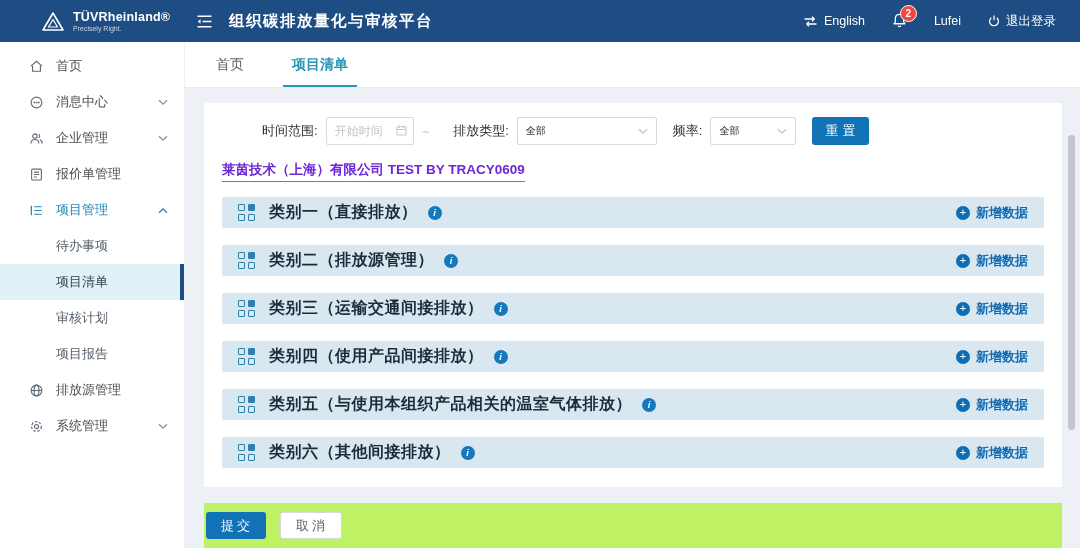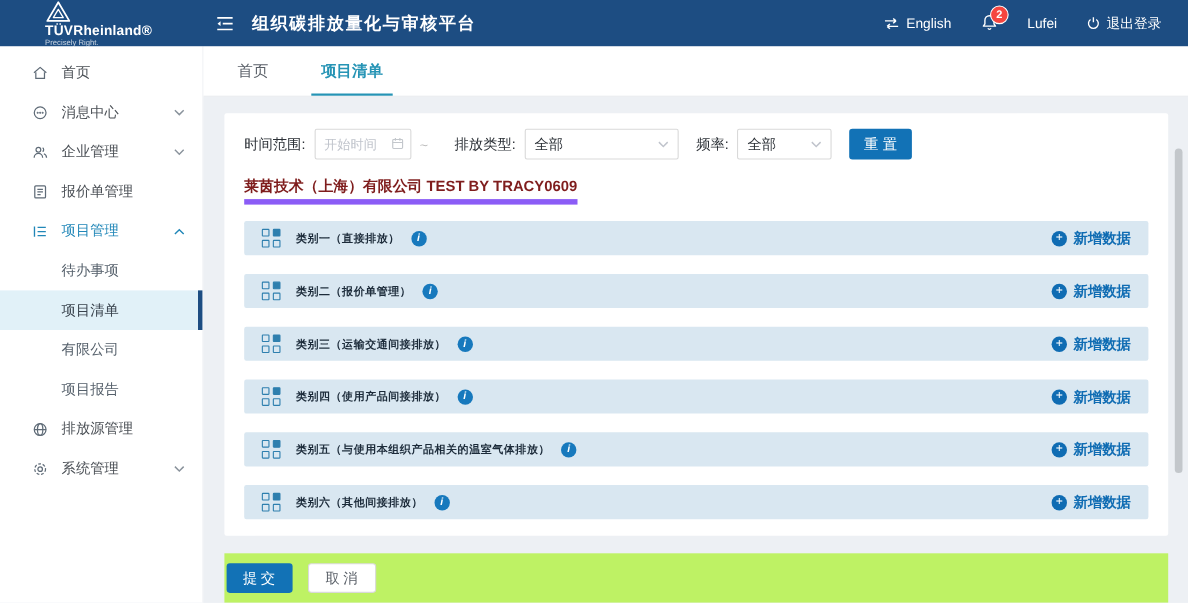--- a/index.html
+++ b/index.html
@@ -3,21 +3,21 @@
 <meta charset="utf-8">
 <style>
   * { margin:0; padding:0; box-sizing:border-box; }
   html,body { width:1080px; height:548px; overflow:hidden; }
   body { font-family:"Liberation Sans","DejaVu Sans",sans-serif; background:#edf0f4; }
   #app { position:relative; width:1080px; height:548px; }
 
   
   .header { position:absolute; top:0; left:0; width:1080px; height:42px;
     background:#1d4d82; display:flex; align-items:center; color:#fff; z-index:5; }
-  .brand { width:185px; display:flex; padding-left:41px;flex-direction:column; }
+  .brand { width:185px; display:flex; align-items:center; padding-left:41px; }
   .brand-logo { margin-right:8px; flex:none; }
   .brand-text .brand-name { font-size:12.5px; font-weight:bold; letter-spacing:.2px; }
   .brand-text .brand-tagline { font-size:7px; opacity:.75; margin-top:1px; }
   .collapse-btn { margin-left:11px; cursor:pointer; display:flex; align-items:center; }
   .app-title { margin-left:16px; font-size:15.5px; font-weight:bold; letter-spacing:1.5px; }
   .header-right { margin-left:auto; display:flex; align-items:center; padding-right:24px; font-size:12.5px; }
   .lang-switch { display:flex; align-items:center; gap:6px; cursor:pointer; }
   .bell-wrap { position:relative; margin-left:26px; cursor:pointer; display:flex; }
   .badge { position:absolute; top:-7px; left:9px; min-width:17px; height:17px; border-radius:9px;
     background:#f5453f; border:1px solid #fff; color:#fff; font-size:10px; font-weight:bold;
@@ -47,49 +47,49 @@
   .tab.active { color:#2694b5; font-weight:bold; }
   .tab.active::after { content:""; position:absolute; left:-6px; right:-6px; bottom:0;
     height:2px; background:#2694b5; }
 
   
   .content { position:absolute; top:88px; left:185px; right:0; bottom:0; background:#edf0f4; }
   .card { position:absolute; top:15px; left:19px; width:858px; height:384px; background:#fff;
     border-radius:2px; padding:14px 18px; }
 
   .filter-row { display:flex; align-items:center; font-size:13px; color:#2b3036; }
-  .f-label { flex:none; }
+  .f-label { flex:none;margin-left:40px; }
   .date-input { position:relative; width:88px; height:28px; margin-left:8px; }
   .date-input input { width:100%; height:100%; border:1px solid #d9d9d9; border-radius:2px;
     font-size:12px; padding:0 22px 0 8px; color:#333; outline:none;
     font-family:Liberation Serif, serif; }
   .date-input input::placeholder { color:#c0c4cc; }
   .date-input .cal { position:absolute; right:6px; top:7px; pointer-events:none; display:flex; }
   .range-sep { margin:0 8px; color:#bfbfbf; }
   .select { height:28px; border:1px solid #d9d9d9; border-radius:2px; margin-left:8px;
     display:flex; align-items:center; padding:0 8px; color:#2b3036; cursor:pointer; background:#fff; }
-  .select .sel-value { flex:1; font-size:13px; }
+  .select .sel-value { flex:1; font-size:10px; }
   .select-emission { width:140px; }
   .select-frequency { width:86px; }
   .ml16 { margin-left:16px; }
   .reset-btn { margin-left:16px; height:28px; padding:0 10px; background:#1272b6; color:#fff;
     border:none; border-radius:3px; font-size:13px; letter-spacing:4px; padding-left:13px;
     cursor:pointer; font-family:Liberation Serif, serif; }
 
   .company-link { display:inline-block; margin-top:16px; font-size:13.5px; font-weight:600;
-    color:#7f1d1d; border-bottom:5px solid #8b5cf6; padding-bottom:2px; cursor:pointer; }
+    color:#6d28d9; border-bottom:1px solid #8b5cf6; padding-bottom:2px; cursor:pointer; }
 
   .cat-rows { margin-top:15px; }
   .cat-row { height:31px; background:#d9e7f1; border-radius:2px; display:flex; align-items:center;
     padding:0 16px; margin-bottom:17px; }
   .grid-icon { width:17px; height:17px; display:grid; grid-template-columns:1fr 1fr;
     grid-template-rows:1fr 1fr; gap:3px; flex:none; }
   .grid-icon span { border:1.6px solid #2e7fae; border-radius:1px; }
   .grid-icon span.filled { background:#2e7fae; }
-  .cat-label { margin-left:14px; font-size:10px; font-weight:bold; color:#1c2b3a; letter-spacing:.5px; }
+  .cat-label { margin-left:14px; font-size:16px; font-weight:bold; color:#1c2b3a; letter-spacing:.5px; }
   .info-icon { width:14px; height:14px; border-radius:50%; background:#1779bd; color:#fff;
     font-size:9.5px; font-weight:bold; display:flex; align-items:center; justify-content:center;
     margin-left:10px; cursor:pointer; font-style:italic; flex:none; }
   .add-data { margin-left:auto; display:flex; align-items:center; gap:6px; cursor:pointer; }
   .plus-icon { width:14px; height:14px; border-radius:50%; background:#0f6cb3; color:#fff;
     font-size:11px; line-height:13px; text-align:center; flex:none; }
   .add-label { font-size:13px; font-weight:bold; color:#0f6cb3; }
 
   .footer-bar { position:absolute; left:19px; bottom:0; width:858px; height:45px; background:#bef264;
     display:flex; align-items:center; padding-left:2px; }
@@ -221,21 +221,21 @@
         </span>
       <span class="mi-label">项目管理</span>
       <span class="mi-chevron">
         <svg class="icon" width="10" height="7" viewBox="0 0 10 7" fill="none" stroke="#2187b8" stroke-width="1.3">
             <path d="M1 5.8l4-4 4 4"></path>
           </svg>
         </span>
     </div>
     <div class="submenu-item">待办事项</div>
     <div class="submenu-item selected">项目清单</div>
-    <div class="submenu-item">有限公司</div>
+    <div class="submenu-item">审核计划</div>
     <div class="submenu-item">项目报告</div>
     <div class="menu-item">
       <span class="mi-icon">
         <svg class="icon" width="15" height="15" viewBox="0 0 16 16" fill="none" stroke="#5f6b77" stroke-width="1.2">
           <circle cx="8" cy="8" r="5.7"></circle>
             <ellipse cx="8" cy="8" rx="2.6" ry="5.7"></ellipse>
             <path d="M2.3 8h11.4"></path>
         </svg>
         </span>
       <span class="mi-label">排放源管理</span>
@@ -316,21 +316,21 @@
           </span>
         </div>
 
         <div class="cat-row">
           <span class="grid-icon">
               <span></span>
               <span class="filled"></span>
               <span></span>
               <span></span>
             </span>
-          <span class="cat-label">类别二（报价单管理）</span>
+          <span class="cat-label">类别二（排放源管理）</span>
           <span class="info-icon">i</span>
           <span class="add-data">
             <span class="plus-icon">+</span>
             <span class="add-label">新增数据</span>
           </span>
         </div>
 
         <div class="cat-row">
           <span class="grid-icon">
               <span></span>

